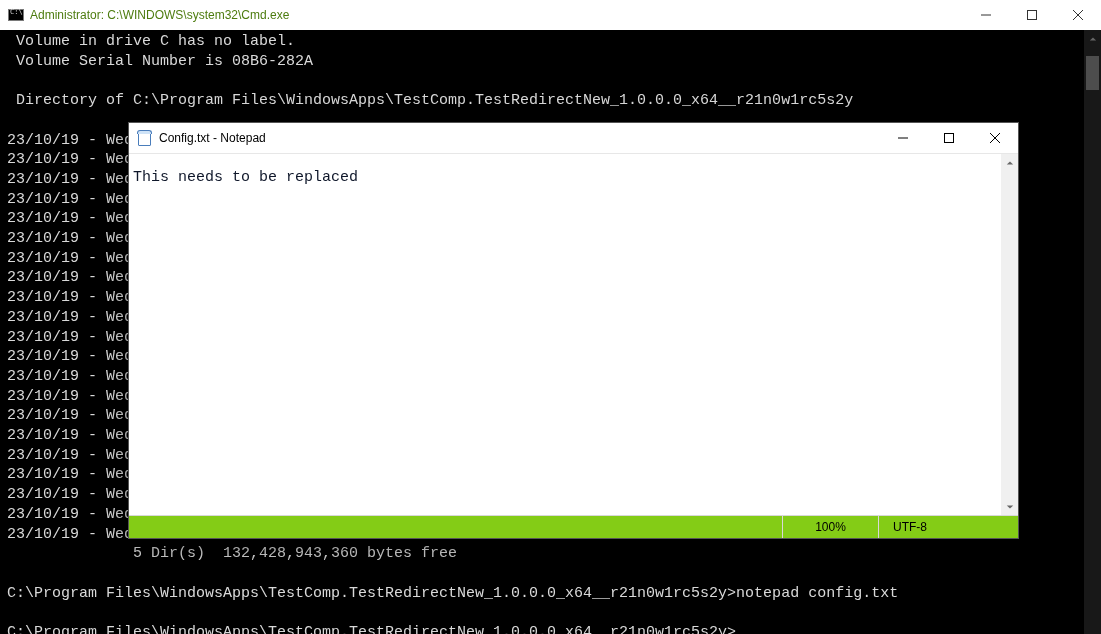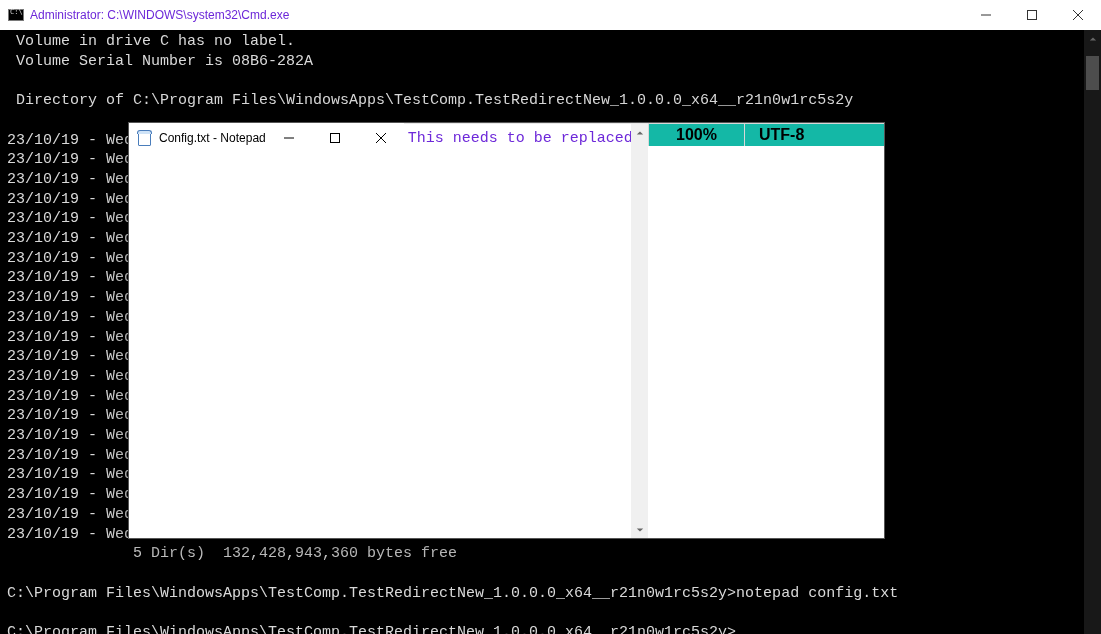--- a/index.html
+++ b/index.html
@@ -1,58 +1,58 @@
 <!DOCTYPE html>
 <html><head>
 <meta charset="utf-8">
 <style>
   * { margin:0; padding:0; box-sizing:border-box; }
   html,body { width:1101px; height:634px; font-family:"Segoe UI",Arial,sans-serif; background:#000; overflow:hidden; }
 
   
   .cmd-window { position:absolute; left:0; top:0; width:1101px; height:634px; background:#000; }
-  .cmd-titlebar { height:30px; background:#fff; display:flex; align-items:center; color:#6d28d9; }
+  .cmd-titlebar { height:30px; background:#fff; display:flex; align-items:center; color:#4d7c0f; }
   .cmd-icon { width:16px; height:12px; margin:0 6px 0 8px; background:#000; border:1px solid #7a7a7a; position:relative; }
   .cmd-icon::after { content:"C:\\"; position:absolute; left:1px; top:-2px; font-size:7px; color:#ccc; font-family:Consolas,monospace; }
   .cmd-title { font-size:12px; flex:1; }
   .cmd-ctrls { display:flex; height:100%; }
   .cmd-ctrls .btn { width:46px; height:30px; display:flex; align-items:center; justify-content:center; color:#555; }
   .cmd-ctrls .btn svg { width:10px; height:10px; stroke:#333; stroke-width:1; fill:none; }
   .cmd-ctrls .close svg { stroke:#333; }
 
   .cmd-body { position:absolute; left:3px; top:30px; right:18px; bottom:3px; background:#000; padding:2px 4px; }
   .cmd-text { font-family:Consolas,"Courier New",monospace; font-size:15px; line-height:19.7px; color:#d9d9d9; white-space:pre; }
 
   .cmd-scroll { position:absolute; right:0; top:30px; width:17px; bottom:0; background:#181818; }
   .cmd-scroll .arrow { width:17px; height:17px; display:flex; align-items:center; justify-content:center; }
   .cmd-scroll .arrow svg{ width:8px;height:8px; fill:#666;}
   .cmd-scroll .thumb { position:absolute; top:26px; left:2px; width:13px; height:34px; background:#4d4d4d; }
 
   
-  .np-window { position:absolute; left:128px; top:122px; width:757px; height:417px; background:#fff; border:1px solid #555; box-shadow:0 8px 30px rgba(0,0,0,.45); display:flex; flex-direction:row; }
+  .np-window { position:absolute; left:128px; top:122px; width:891px; height:417px; background:#fff; border:1px solid #555; box-shadow:0 8px 30px rgba(0,0,0,.45); display:flex; flex-direction:column; }
   .np-titlebar { height:30px; display:flex; align-items:center; }
   .np-icon { width:16px; height:16px; margin:0 6px 0 8px; position:relative; }
   .np-icon .pad { position:absolute; left:1px; top:2px; width:13px; height:14px; background:#fff; border:1px solid #4a7dbb; border-radius:1px; }
   .np-icon .ring{ position:absolute; left:0; top:0; width:15px; height:4px; border:1px solid #4a7dbb; border-bottom:none; border-radius:3px 3px 0 0; background:#cfe3f7;}
   .np-title { font-size:12px; color:#000; flex:1; }
   .np-ctrls { display:flex; height:100%; }
   .np-ctrls .btn { width:46px; height:30px; display:flex; align-items:center; justify-content:center; }
   .np-ctrls .btn svg { width:10px; height:10px; stroke:#000; stroke-width:1; fill:none; }
 
   .np-menu { height:20px; display:flex; align-items:center; padding:0 4px; font-size:12.5px; color:#000; gap:0; }
   .np-menu span { padding:1px 8px; }
 
   .np-editor { flex:1; position:relative; border-top:1px solid #e7e7e7; }
-  .np-content { position:absolute; left:4px; top:6px; right:20px; font-family:Consolas,"Courier New",monospace; font-size:15px; color:#6d28d9; white-space:pre; }
+  .np-content { position:absolute; left:4px; top:15px; right:20px; font-family:Consolas,"Courier New",monospace; font-size:15px; color:#0f172a; white-space:pre; }
   .np-vscroll { position:absolute; right:0; top:0; bottom:0; width:17px; background:#f0f0f0; }
   .np-vscroll .arrow{width:17px;height:17px;display:flex;align-items:center;justify-content:center;}
   .np-vscroll .arrow svg{width:8px;height:8px;fill:#666;}
   .np-vscroll .arrow.bot{position:absolute;bottom:0;left:0;}
 
-  .np-status { height:23px; border-top:1px solid #d8d8d8; background:#14b8a6; display:flex; font-size:16px; color:#000;font-weight:bold; }
+  .np-status { height:23px; border-top:1px solid #d8d8d8; background:#84cc16; display:flex; font-size:12px; color:#000; }
   .np-status .spacer{flex:1;}
   .np-status .cell{ border-left:1px solid #d8d8d8; display:flex; align-items:center; padding:0 14px; }
   .np-status .cell.zoom{width:96px;justify-content:center;}
   .np-status .cell.eol{width:150px;}
   .np-status .cell.enc{width:140px;}
 </style>
 </head>
 <body>
 
 <div class="cmd-window">

